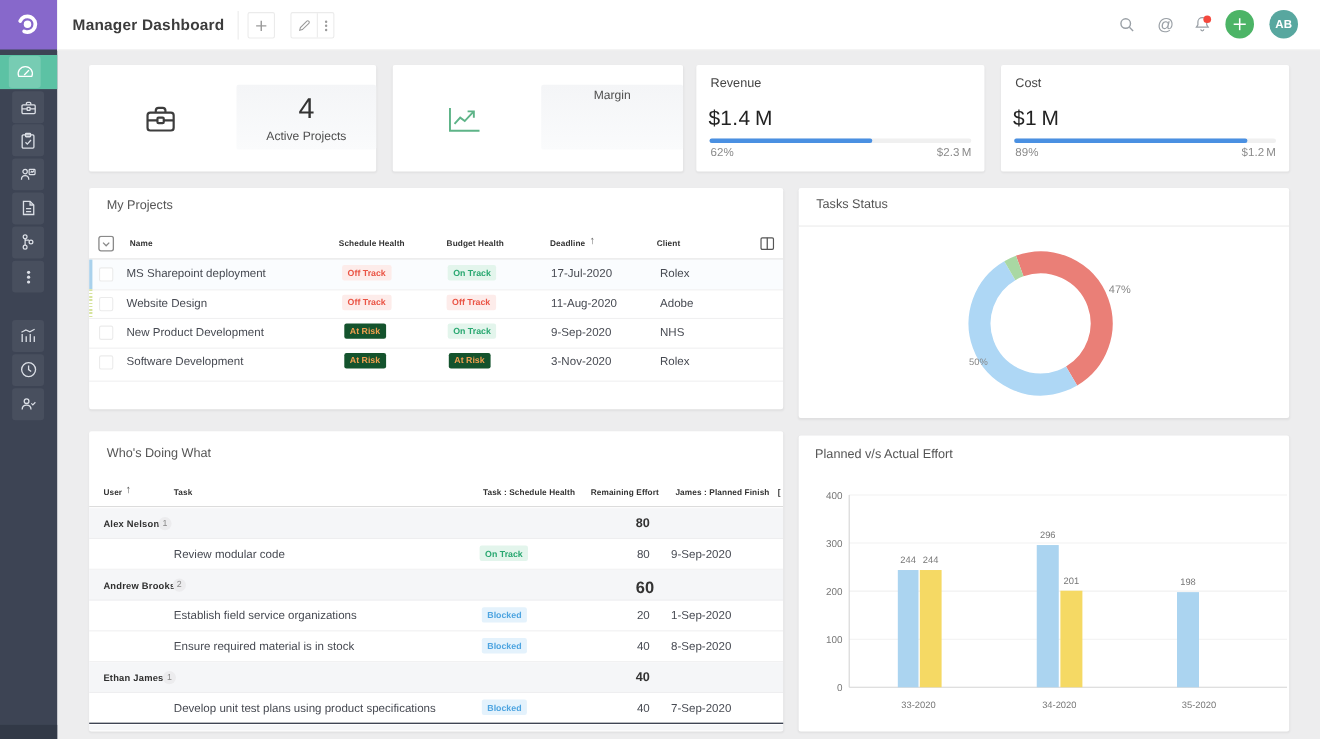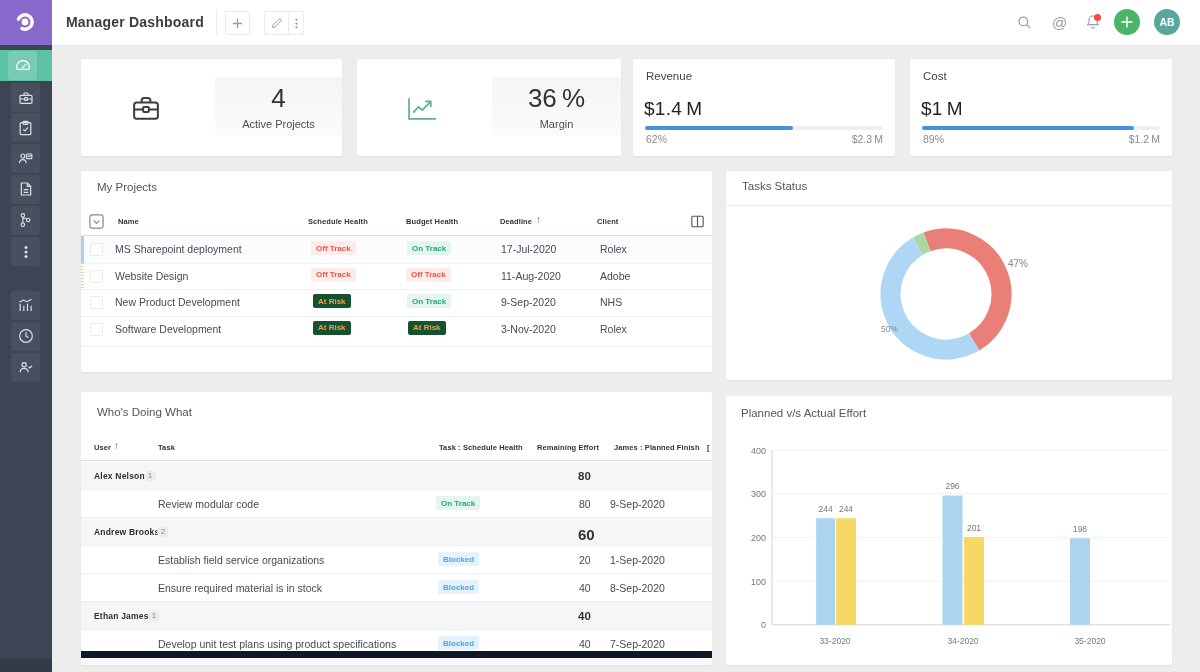--- a/index.html
+++ b/index.html
@@ -184,21 +184,20 @@
     <div class="statlbl">Active Projects</div>
   </div>
 </div>
 <div class="card" style="left:357px; top:59px; width:264px; height:97px;">
   <svg width="31" height="25" viewBox="0 0 30 24" fill="none" stroke="#5eb488" stroke-width="1.7" style="position:absolute;left:50px;top:37px;">
       <path d="M2 2 V22 H28"></path>
       <path d="M6 16 L11 10.5 L15 13.5 L22.5 5.5"></path>
       <path d="M17.5 5 h5.5 v5.5"></path>
     </svg>
   <div class="statpanel" style="left:135px; top:18px; width:129px; height:59px;">
-    <div class="statnum">36 %</div>
     <div class="statlbl">Margin</div>
   </div>
 </div>
 <div class="card" style="left:633px; top:59px; width:262px; height:97px;">
   <div class="moneylbl">Revenue</div>
   <div class="moneyval">$1.4 M</div>
   <div class="pbar" style="top:67px; width:238px;">
       <div class="fill" style="width:62%"></div>
     </div>
   <div class="psub" style="left:13px; top:74px;">62%</div>
@@ -324,21 +323,21 @@
     <div class="cell" style="left:77px; top:8px;">Ensure required material is in stock</div>
     <div class="pill blue" style="left:357px; top:6px;">Blocked</div>
     <div class="cell" style="left:498px; top:8px;">40</div>
     <div class="cell" style="left:529px; top:8px;">8-Sep-2020</div>
   </div>
   <div class="grouprow" style="top:210px;">
     <div class="gname">Ethan James</div>
       <div class="gbadge" style="left:67px;">1</div>
     <div class="abs" style="left:497px; top:8px; font-size:11.5px; font-weight:bold; color:#333;">40</div>
   </div>
-  <div class="abs" style="left:0; top:238px; width:693px; height:28px; border-bottom:7px solid #0f172a;">
+  <div class="abs" style="left:0; top:238px; width:693px; height:28px; border-bottom:1px solid #0f172a;">
     <div class="cell" style="left:77px; top:8px;">Develop unit test plans using product specifications</div>
     <div class="pill blue" style="left:357px; top:6px;">Blocked</div>
     <div class="cell" style="left:498px; top:8px;">40</div>
     <div class="cell" style="left:529px; top:8px;">7-Sep-2020</div>
   </div>
   <div class="abs" style="left:0; top:267px; width:631px; height:5px; background:#f5f6f8;"></div>
 </div>
 
 <div class="card" style="left:726px; top:396px; width:446px; height:269px;">
   <div class="cardtitle" style="position:absolute; left:15px; top:11px;">Planned v/s Actual Effort</div>

